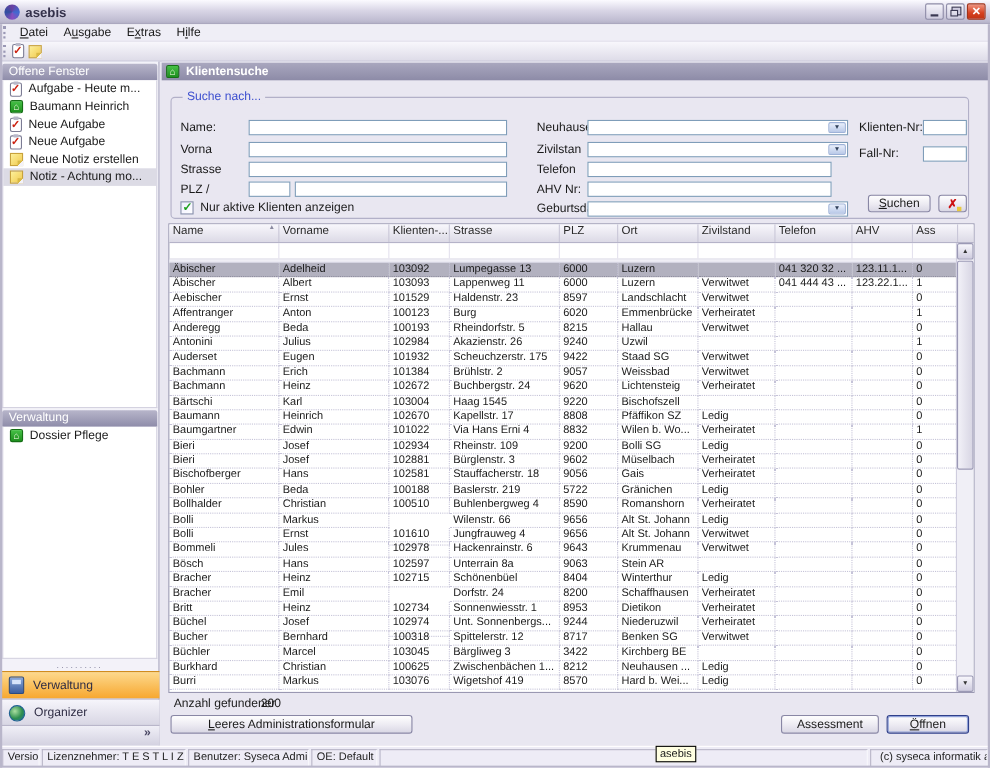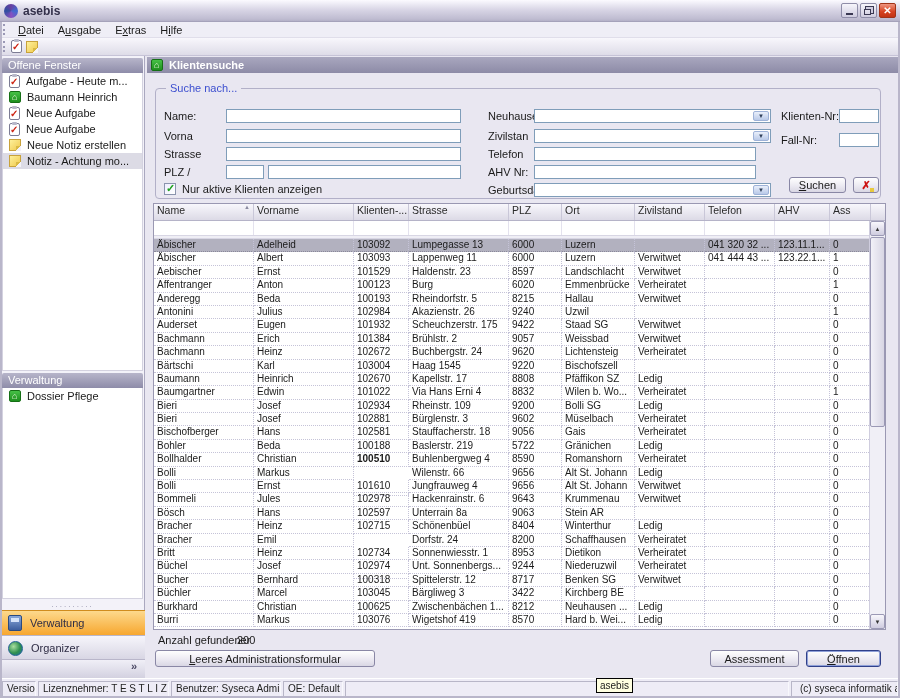--- a/index.html
+++ b/index.html
@@ -496,21 +496,21 @@
           <div class="td" style="width: 53px;">5722</div>
           <div class="td" style="width: 73px;">Gränichen</div>
           <div class="td" style="width: 70px;">Ledig</div>
           <div class="td" style="width: 70px;"></div>
           <div class="td" style="width: 55px;"></div>
           <div class="td" style="width: 41px;">0</div>
         </div>
         <div class="tr">
           <div class="td" style="width: 100px;">Bollhalder</div>
           <div class="td" style="width: 100px;">Christian</div>
-          <div class="td" style="width: 55px; font-weight: bold;">100510</div>
+          <div class="td" style="width: 55px;">100510</div>
           <div class="td" style="width: 100px;">Buhlenbergweg 4</div>
           <div class="td" style="width: 53px;">8590</div>
           <div class="td" style="width: 73px;">Romanshorn</div>
           <div class="td" style="width: 70px;">Verheiratet</div>
           <div class="td" style="width: 70px;"></div>
           <div class="td" style="width: 55px;"></div>
           <div class="td" style="width: 41px;">0</div>
         </div>
         <div class="tr">
           <div class="td" style="width: 100px;">Bolli</div>

